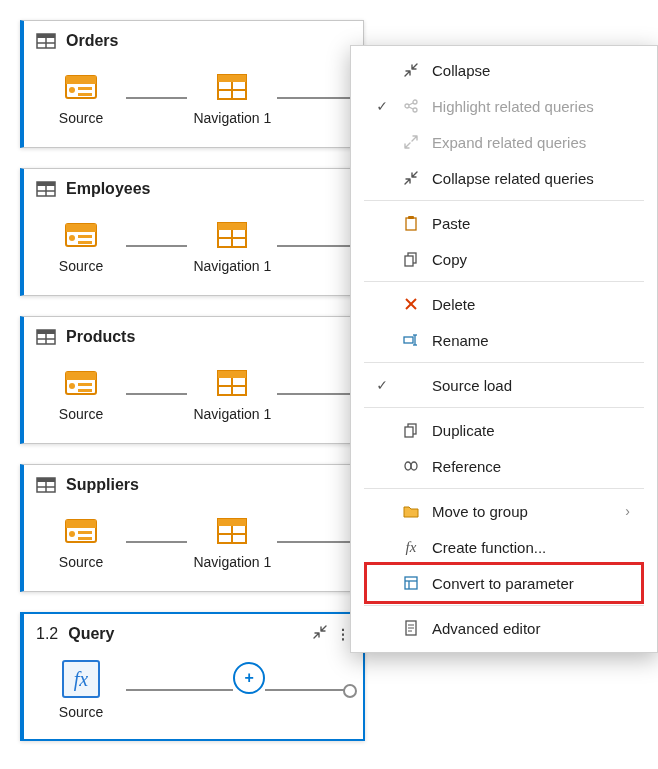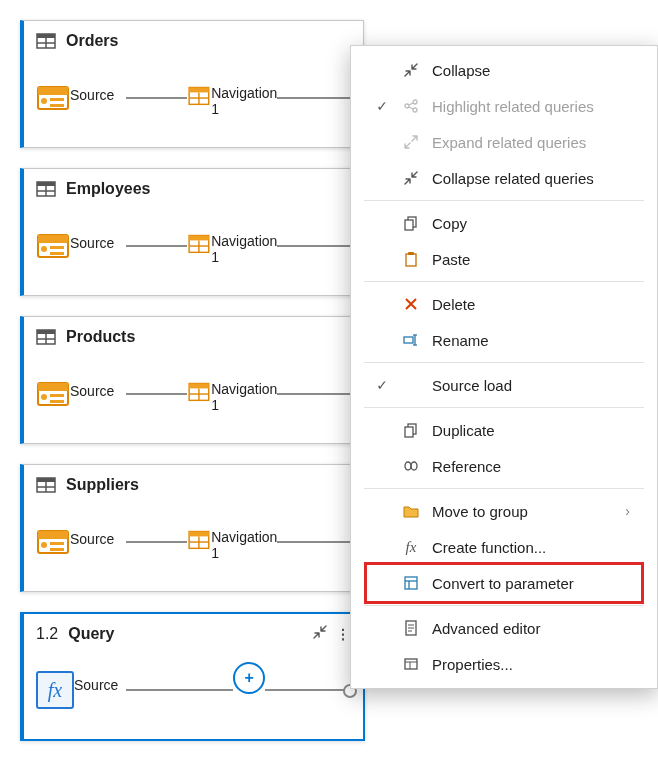--- a/index.html
+++ b/index.html
@@ -32,21 +32,21 @@
     font-size:16px;
     font-weight:600;
     margin-bottom: 12px;
   }
   .card-header .hicon { width:20px; height:20px; }
   .card-header-actions { margin-left:auto; display:flex; gap:8px; align-items:center;}
   .card-header-actions span { font-size:14px; color:#555; }
 
   .steps-row { display:flex; align-items:center; height:70px; }
 
-  .step { display:flex; flex-direction:row; align-items:flex-start; width:90px; }
+  .step { display:flex; flex-direction:column; align-items:center; width:90px; }
   .step-icon {
     width:34px; height:34px;
     display:flex; align-items:center; justify-content:center;
   }
   .step-label { font-size:14px; margin-top:6px; }
 
   .connector { flex:1; height:2px; background:#8b8b8b; position:relative; }
   .connector.long { flex:1.2; }
   .connector-end {
     position:absolute; right:-6px; top:-5px;
@@ -341,36 +341,36 @@
     </span>
     <span>Collapse related queries</span>
   </div>
 
   <div class="menu-sep"></div>
 
   <div class="menu-item">
     <span class="tick"></span>
     <span class="micon">
       <svg width="16" height="16" viewBox="0 0 16 16">
+          <rect x="3" y="3" width="10" height="12" fill="none" stroke="#c07000" stroke-width="1.3"></rect>
+          <rect x="5" y="1" width="6" height="3" rx="1" fill="#c07000"></rect>
+        </svg>
+    </span>
+    <span>Paste</span>
+  </div>
+
+  <div class="menu-item">
+    <span class="tick"></span>
+    <span class="micon">
+      <svg width="16" height="16" viewBox="0 0 16 16">
           <rect x="5" y="2" width="8" height="10" fill="none" stroke="#555" stroke-width="1.3"></rect>
           <rect x="2" y="5" width="8" height="10" fill="#fff" stroke="#555" stroke-width="1.3"></rect>
         </svg>
     </span>
     <span>Copy</span>
-  </div>
-
-  <div class="menu-item">
-    <span class="tick"></span>
-    <span class="micon">
-      <svg width="16" height="16" viewBox="0 0 16 16">
-          <rect x="3" y="3" width="10" height="12" fill="none" stroke="#c07000" stroke-width="1.3"></rect>
-          <rect x="5" y="1" width="6" height="3" rx="1" fill="#c07000"></rect>
-        </svg>
-    </span>
-    <span>Paste</span>
   </div>
 
   <div class="menu-sep"></div>
 
   <div class="menu-item">
     <span class="tick"></span>
     <span class="micon">
       <svg width="16" height="16" viewBox="0 0 16 16">
           <line x1="3" y1="3" x2="13" y2="13" stroke="#d83b01" stroke-width="2"></line>
           <line x1="13" y1="3" x2="3" y2="13" stroke="#d83b01" stroke-width="2"></line>
@@ -464,25 +464,14 @@
       <svg width="16" height="16" viewBox="0 0 16 16">
           <rect x="3" y="1" width="10" height="14" fill="none" stroke="#555" stroke-width="1.3"></rect>
           <line x1="5" y1="5" x2="11" y2="5" stroke="#555"></line>
           <line x1="5" y1="8" x2="11" y2="8" stroke="#555"></line>
           <line x1="5" y1="11" x2="9" y2="11" stroke="#555"></line>
         </svg>
     </span>
     <span>Advanced editor</span>
   </div>
 
-  <div class="menu-item">
-    <span class="tick"></span>
-    <span class="micon">
-      <svg width="16" height="16" viewBox="0 0 16 16">
-          <rect x="2" y="3" width="12" height="10" fill="none" stroke="#555" stroke-width="1.3"></rect>
-          <line x1="2" y1="6" x2="14" y2="6" stroke="#555"></line>
-          <line x1="7" y1="6" x2="7" y2="13" stroke="#555"></line>
-        </svg>
-    </span>
-    <span>Properties...</span>
-  </div>
 
 </div>
 
 </body></html>

